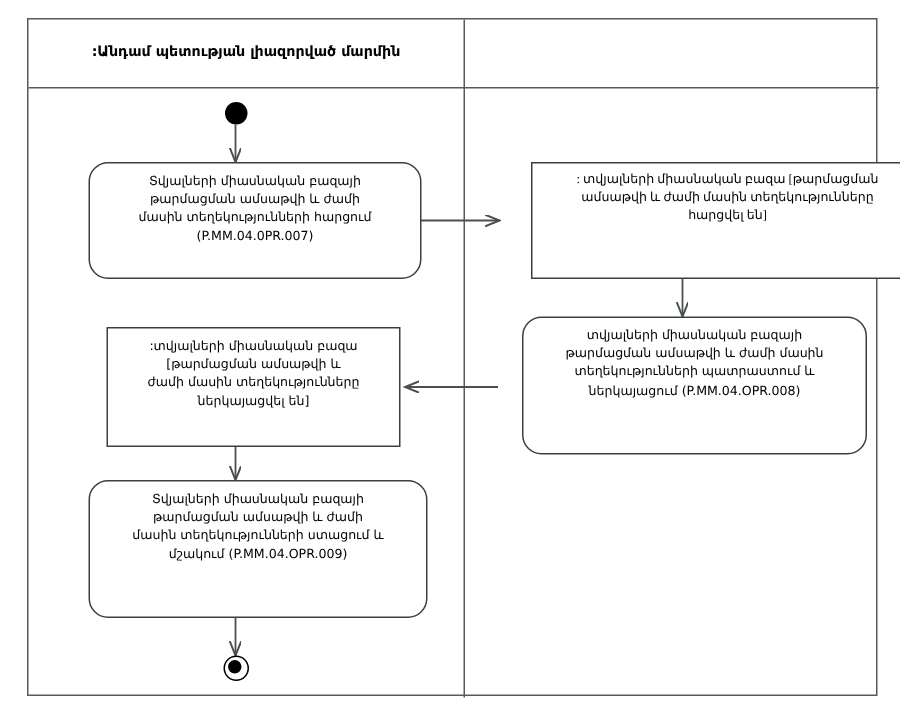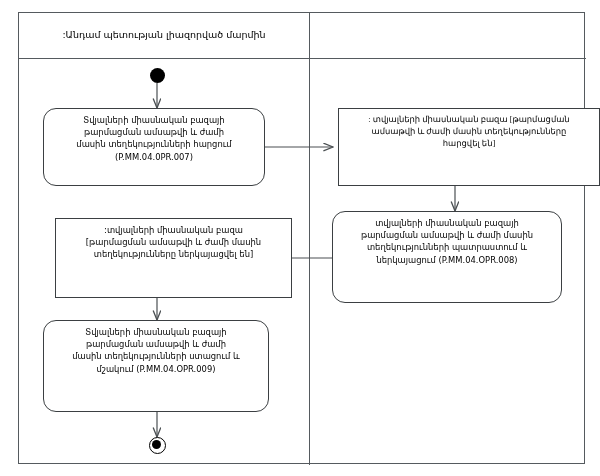--- a/index.html
+++ b/index.html
@@ -55,37 +55,39 @@
     height: 45px;
     display: flex;
     align-items: center;
     justify-content: center;
     text-align: right;
     font-size: 9.5px;
     color: #000;
     line-height: 1.35;
     padding: 0 6px;
     box-sizing: border-box;
+    font-weight: bold;
   }
   .lane-header.left  { left: 0px;   width: 290px; }
   .lane-header.right { left: 290px; width: 277px; }
 
   
   .node {
     position: absolute;
     box-sizing: border-box;
     background: #ffffff;
     display: flex;
     align-items: center;
     justify-content: center;
     text-align: center;
     font-size: 8.4px;
     line-height: 1.45;
     color: #000;
     padding: 5px 26px;
+    margin-left: 16px;
   }
   .activity {
     border: 1.2px solid #3b3f42;
     border-radius: 13px;
   }
   .objectnode {
     border: 1.3px solid #3b3f42;
     border-radius: 0;
   }
   .node .node-text {
@@ -176,21 +178,21 @@
   </div>
 
   <div class="node objectnode" style="left:338px; top:108px; width:262px; height:78px;font-family:Liberation Serif, serif;">
     <span class="node-text">: տվյալների միասնական բազա [թարմացման ամսաթվի և ժամի մասին տեղեկությունները հարցվել են]</span>
   </div>
 
   <div class="node activity" style="left:332px; top:211px; width:230px; height:92px;">
     <span class="node-text">տվյալների միասնական բազայի թարմացման ամսաթվի և ժամի մասին տեղեկությունների պատրաստում և ներկայացում (P.MM.04.OPR.008)</span>
   </div>
 
-  <div class="node objectnode" style="left:55px; top:218px; width:237px; height:80px;justify-content:flex-end;">
+  <div class="node objectnode" style="left:55px; top:218px; width:196px; height:80px;justify-content:flex-end;">
     <span class="node-text">:տվյալների միասնական բազա [թարմացման ամսաթվի և ժամի մասին տեղեկությունները ներկայացվել են]</span>
   </div>
 
   <div class="node activity" style="left:43px; top:320px; width:226px; height:92px;">
     <span class="node-text">Տվյալների միասնական բազայի թարմացման ամսաթվի և ժամի մասին տեղեկությունների ստացում և մշակում (P.MM.04.OPR.009)</span>
   </div>
 
   <div class="end-node" style="left:149px; top:437px;"></div>
 
 </div>

